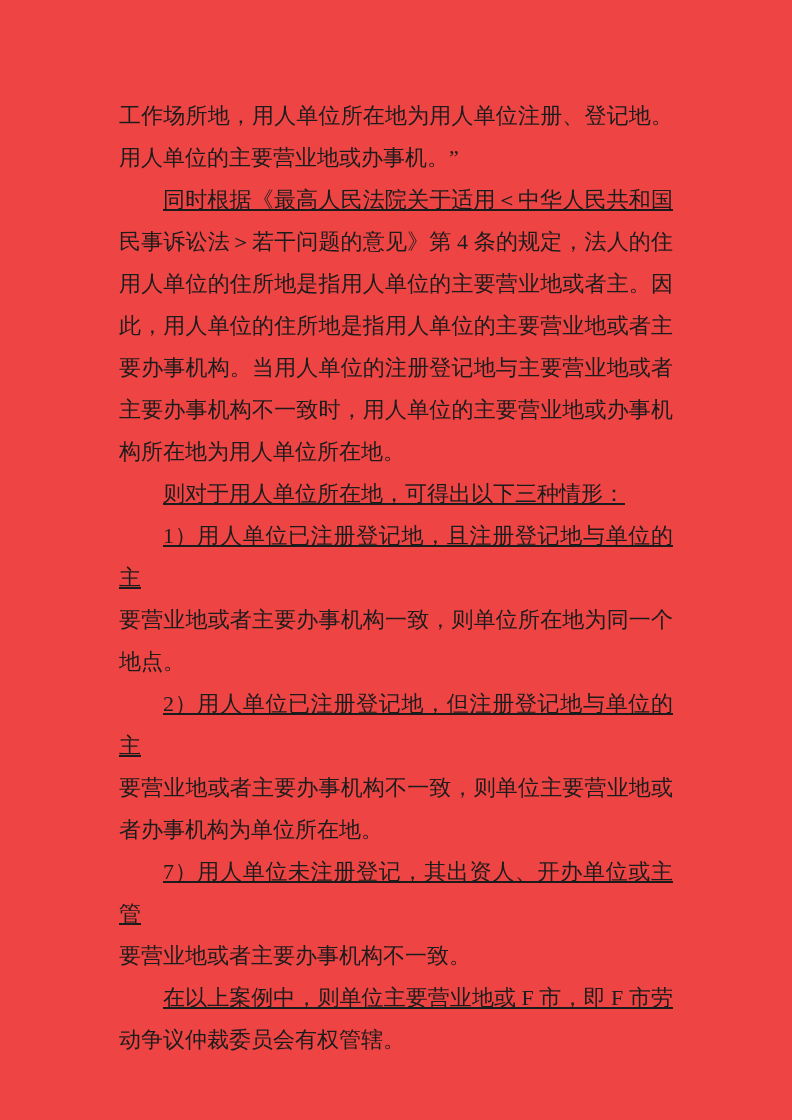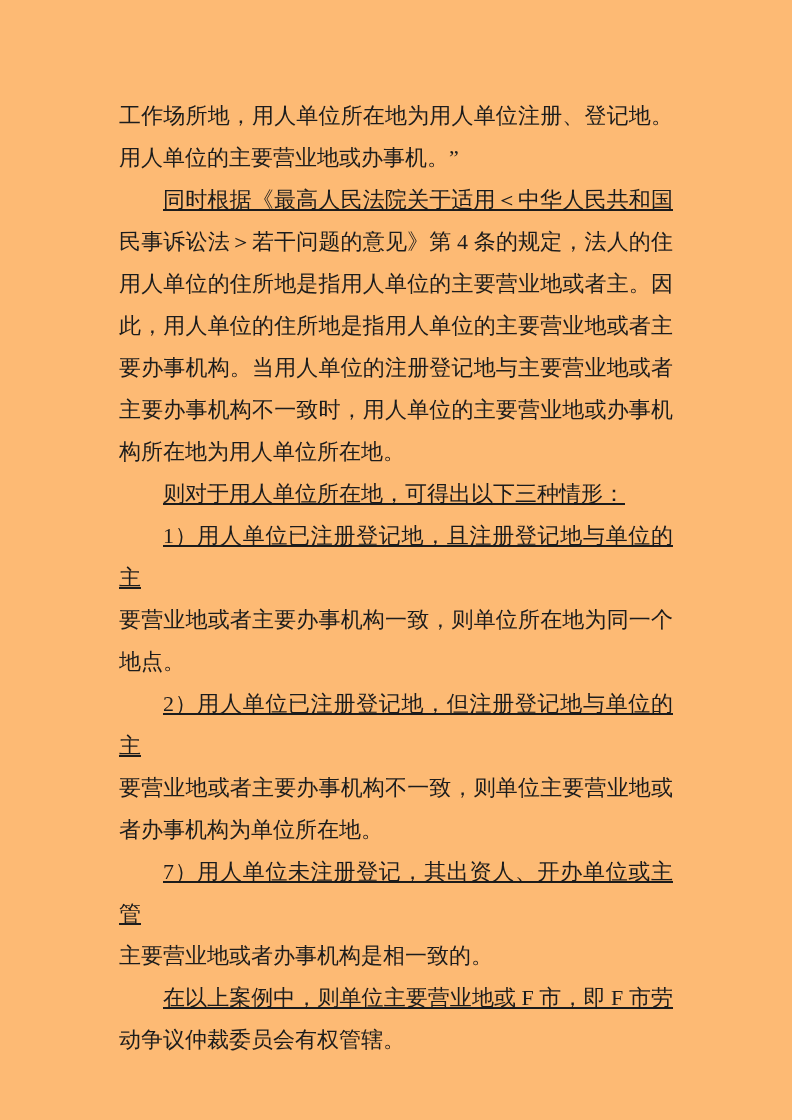--- a/index.html
+++ b/index.html
@@ -4,21 +4,21 @@
 <style>
   html, body {
     margin: 0;
     padding: 0;
     background: #ffffff;
   }
   .page {
     position: relative;
     width: 792px;
     height: 1120px;
-    background: #fdba74;
+    background: #ef4444;
     overflow: hidden;
   }
   .textblock {
     position: absolute;
     left: 119px;
     top: 95px;
     width: 554px;
     font-family: "Liberation Serif", "DejaVu Serif", serif;
     font-size: 22px;
     line-height: 42px;
@@ -53,17 +53,17 @@
     <div class="line j">主要办事机构不一致时，用人单位的主要营业地或办事机</div>
     <div class="line">构所在地为用人单位所在地。</div>
     <div class="line ind">则对于用人单位所在地，可得出以下三种情形：</div>
     <div class="line j ind">1）用人单位已注册登记地，且注册登记地与单位的主</div>
     <div class="line j">要营业地或者主要办事机构一致，则单位所在地为同一个</div>
     <div class="line">地点。</div>
     <div class="line j ind">2）用人单位已注册登记地，但注册登记地与单位的主</div>
     <div class="line j">要营业地或者主要办事机构不一致，则单位主要营业地或</div>
     <div class="line">者办事机构为单位所在地。</div>
     <div class="line j ind">7）用人单位未注册登记，其出资人、开办单位或主管</div>
-    <div class="line">主要营业地或者办事机构是相一致的。</div>
+    <div class="line">要营业地或者主要办事机构不一致。</div>
     <div class="line j ind">在以上案例中，则单位主要营业地或 F 市，即 F 市劳</div>
     <div class="line">动争议仲裁委员会有权管辖。</div>
   </div>
 </div>
 
 </body></html>

